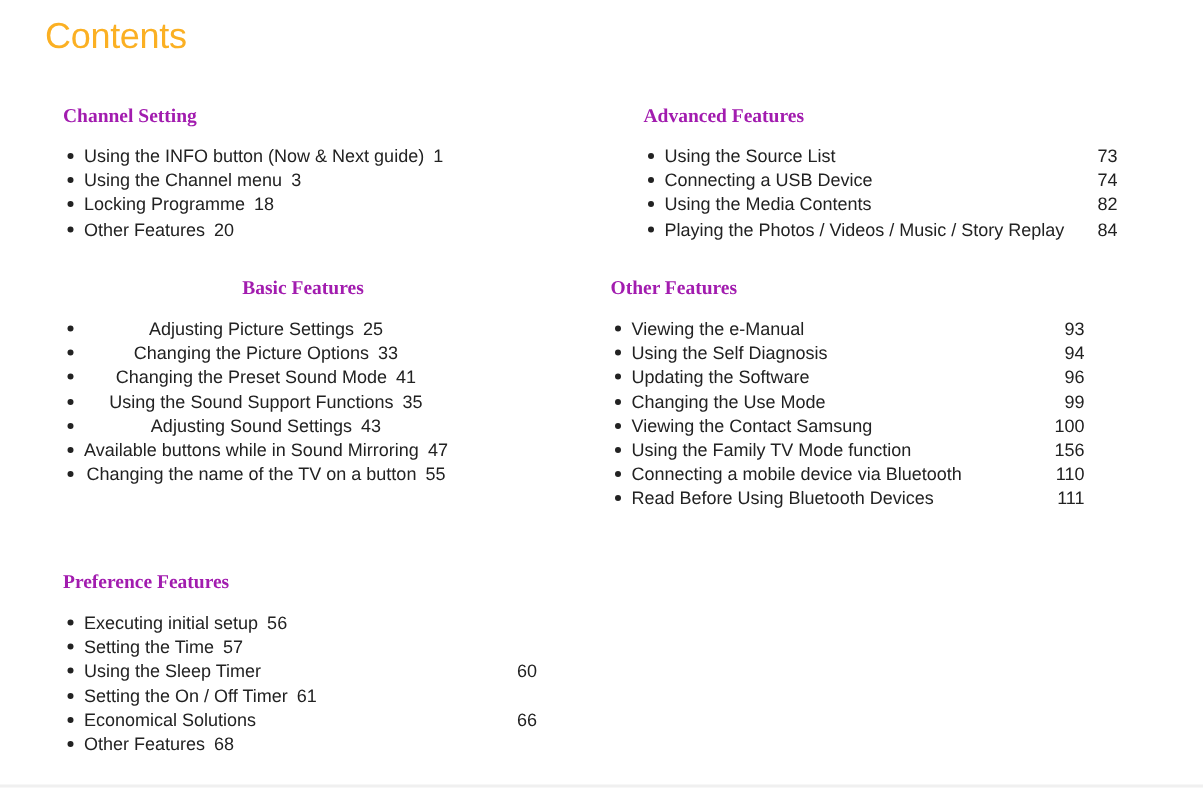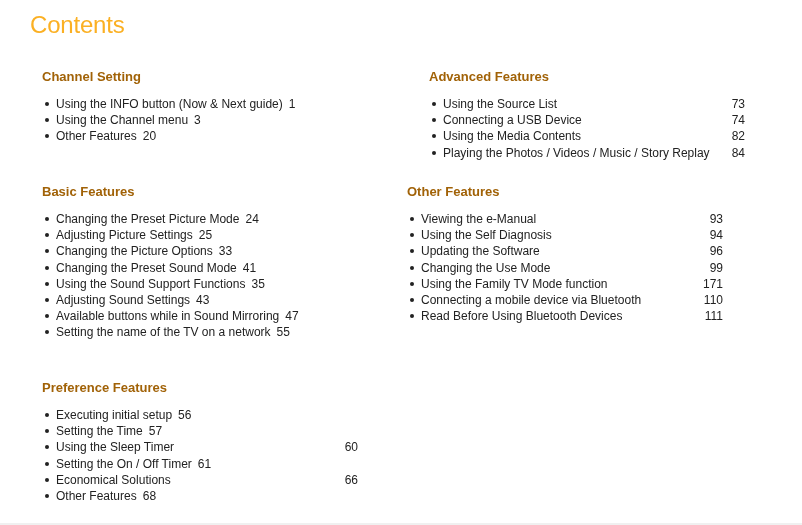--- a/index.html
+++ b/index.html
@@ -11,72 +11,72 @@
     .bottom-rule {
       position: absolute; left: 0; right: 0; top: 523px; height: 2px; background: #f0f0f0;
     }
     .page-title {
       position: absolute; left: 30px; top: 11px;
       font-size: 24px; color: #fbb023; font-weight: normal; letter-spacing: -0.2px;
       margin: 0;
     }
     .section { position: absolute; }
     .section-title {
-      margin: 0; font-size: 13px; font-weight: bold; color: #a16207;
-      height: 16px; line-height: 16px;
+      margin: 0; font-size: 13px; font-weight: bold; color: #a21caf;
+      height: 16px; line-height: 16px; font-family: Liberation Serif, serif;
     }
     .entries { list-style: none; margin: 0; padding: 0; position: absolute; left: 0; top: 27px; }
     .entry {
       position: relative; height: 16.2px; line-height: 16px;
       font-size: 12px; color: #222222; white-space: nowrap;
       padding-left: 14px;
     }
     .bullet {
       position: absolute; left: 3px; top: 6px; width: 4px; height: 4px;
       border-radius: 50%; background: #222222;
     }
     .pg-inline { margin-left: 6px; }
     .pg-right { position: absolute; text-align: right; }
 
     #sec-channel { left: 42px; top: 69px; width: 320px; }
-    #sec-basic { left: 42px; top: 184px; width: 320px; }
+    #sec-basic { left: 42px; top: 184px; width: 320px; text-align: center; }
     #sec-pref { left: 42px; top: 380px; width: 320px; }
     #sec-advanced { left: 429px; top: 69px; width: 320px; }
     #sec-other { left: 407px; top: 184px; width: 320px; }
 
     #sec-pref .pg-right { left: 0; width: 316px; }
     #sec-advanced .pg-right,
     #sec-other .pg-right { left: 0; width: 316px; }
     #sec-pref .entries, #sec-advanced .entries, #sec-other .entries { width: 320px; }
   </style>
 </head>
 <body>
 
 <h1 class="page-title">Contents</h1>
 
 <section class="section" id="sec-channel">
   <h2 class="section-title">Channel Setting</h2>
   <ul class="entries">
     <li class="entry"><span class="bullet"></span><span>Using the INFO button (Now &amp; Next guide)</span><span class="pg-inline">1</span></li>
     <li class="entry"><span class="bullet"></span><span>Using the Channel menu</span><span class="pg-inline">3</span></li>
+    <li class="entry"><span class="bullet"></span><span>Locking Programme</span><span class="pg-inline">18</span></li>
     <li class="entry"><span class="bullet"></span><span>Other Features</span><span class="pg-inline">20</span></li>
   </ul>
 </section>
 
 <section class="section" id="sec-basic">
   <h2 class="section-title">Basic Features</h2>
   <ul class="entries">
-    <li class="entry"><span class="bullet"></span><span>Changing the Preset Picture Mode</span><span class="pg-inline">24</span></li>
     <li class="entry"><span class="bullet"></span><span>Adjusting Picture Settings</span><span class="pg-inline">25</span></li>
     <li class="entry"><span class="bullet"></span><span>Changing the Picture Options</span><span class="pg-inline">33</span></li>
     <li class="entry"><span class="bullet"></span><span>Changing the Preset Sound Mode</span><span class="pg-inline">41</span></li>
     <li class="entry"><span class="bullet"></span><span>Using the Sound Support Functions</span><span class="pg-inline">35</span></li>
     <li class="entry"><span class="bullet"></span><span>Adjusting Sound Settings</span><span class="pg-inline">43</span></li>
     <li class="entry"><span class="bullet"></span><span>Available buttons while in Sound Mirroring</span><span class="pg-inline">47</span></li>
-    <li class="entry"><span class="bullet"></span><span>Setting the name of the TV on a network</span><span class="pg-inline">55</span></li>
+    <li class="entry"><span class="bullet"></span><span>Changing the name of the TV on a button</span><span class="pg-inline">55</span></li>
   </ul>
 </section>
 
 <section class="section" id="sec-pref">
   <h2 class="section-title">Preference Features</h2>
   <ul class="entries">
     <li class="entry"><span class="bullet"></span><span>Executing initial setup</span><span class="pg-inline">56</span></li>
     <li class="entry"><span class="bullet"></span><span>Setting the Time</span><span class="pg-inline">57</span></li>
     <li class="entry"><span class="bullet"></span><span>Using the Sleep Timer</span><span class="pg-right">60</span></li>
     <li class="entry"><span class="bullet"></span><span>Setting the On / Off Timer</span><span class="pg-inline">61</span></li>
@@ -95,19 +95,20 @@
   </ul>
 </section>
 
 <section class="section" id="sec-other">
   <h2 class="section-title">Other Features</h2>
   <ul class="entries">
     <li class="entry"><span class="bullet"></span><span>Viewing the e-Manual</span><span class="pg-right">93</span></li>
     <li class="entry"><span class="bullet"></span><span>Using the Self Diagnosis</span><span class="pg-right">94</span></li>
     <li class="entry"><span class="bullet"></span><span>Updating the Software</span><span class="pg-right">96</span></li>
     <li class="entry"><span class="bullet"></span><span>Changing the Use Mode</span><span class="pg-right">99</span></li>
-    <li class="entry"><span class="bullet"></span><span>Using the Family TV Mode function</span><span class="pg-right">171</span></li>
+    <li class="entry"><span class="bullet"></span><span>Viewing the Contact Samsung</span><span class="pg-right">100</span></li>
+    <li class="entry"><span class="bullet"></span><span>Using the Family TV Mode function</span><span class="pg-right">156</span></li>
     <li class="entry"><span class="bullet"></span><span>Connecting a mobile device via Bluetooth</span><span class="pg-right">110</span></li>
     <li class="entry"><span class="bullet"></span><span>Read Before Using Bluetooth Devices</span><span class="pg-right">111</span></li>
   </ul>
 </section>
 
 <div class="bottom-rule"></div>
 
 </body></html>

